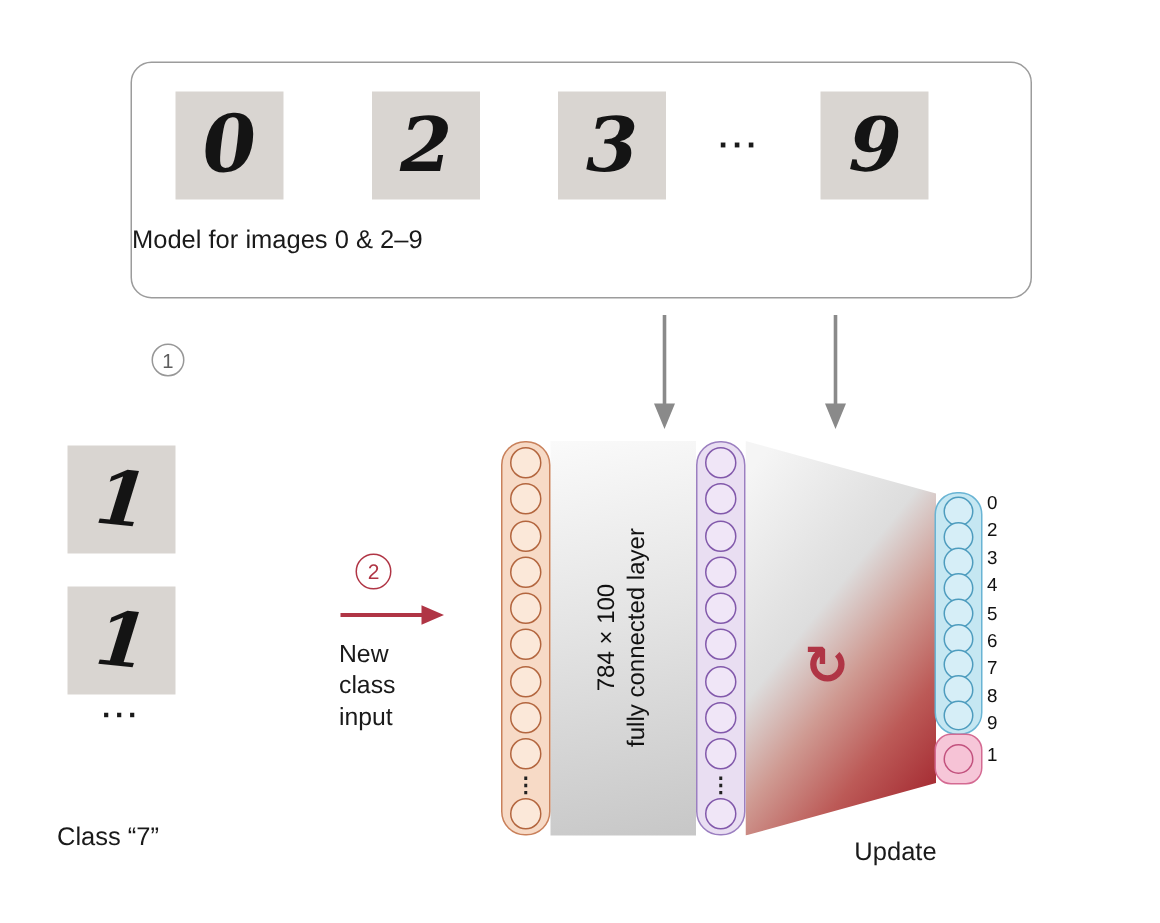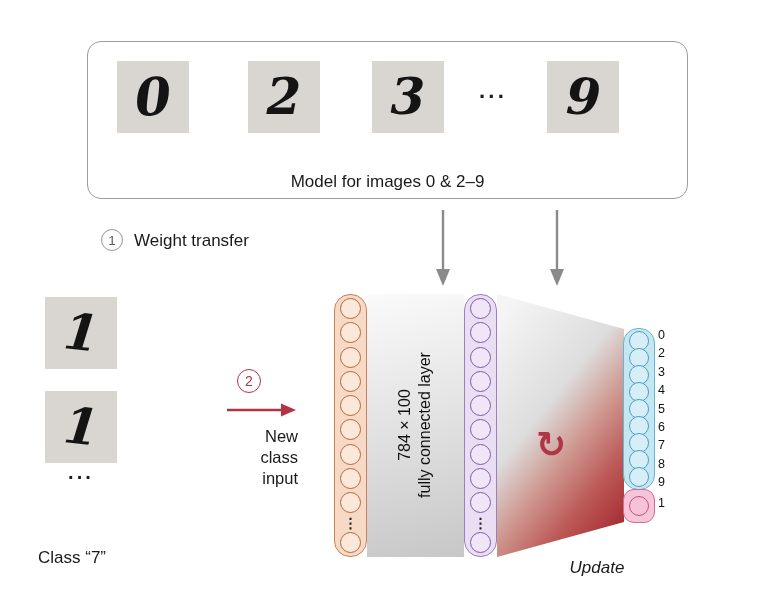--- a/index.html
+++ b/index.html
@@ -23,41 +23,41 @@
   }
   .g0{font-size:52px;transform:rotate(-4deg);}
   .g9{transform:rotate(2deg);}
   .g1{transform:rotate(6deg);}
   .t0{left:29px;top:19px}.t2{left:160px;top:19px}.t3{left:284px;top:19px}.t9{left:459px;top:19px}
   .hdots{
     position:absolute;font-weight:bold;color:#1a1a1a;text-align:center;
     letter-spacing:2px;line-height:1;
   }
   .model-dots{left:383px;top:44px;width:44px;font-size:22px;}
-  .caption{position:absolute;left:0;top:130px;width:100%;text-align:center;font-size:17px;}
+  .caption{position:absolute;left:0;top:108px;width:100%;font-size:17px;}
 
   
   .down-arrow{position:absolute;top:209px;}
   .a1{left:435px;}  .a2{left:549px;}
   .down-arrow line{stroke:var(--arrow-gray,#8a8a8a);stroke-width:2.4;}
   .down-arrow polygon{fill:var(--arrow-gray,#8a8a8a);}
   .right-arrow{position:absolute;left:226px;top:401px;}
   .right-arrow line{stroke:var(--accent-red,#b03545);stroke-width:2.6;}
   .right-arrow polygon{fill:var(--accent-red,#b03545);}
 
   
   .numcircle{
     position:absolute;border-radius:50%;display:flex;align-items:center;justify-content:center;
     box-sizing:border-box;background:#fff;
   }
   .badge1{left:101px;top:229px;width:22px;height:22px;border:1.5px solid #979797;color:#5d5d5d;font-size:13.5px;}
   .badge2{left:237px;top:369px;width:24px;height:24px;border:1.6px solid var(--accent-red,#b03545);color:var(--accent-red,#b03545);font-size:14px;}
   .step1-label{position:absolute;left:134px;top:230px;font-size:17px;line-height:21px;}
   .newclass-label{
-    position:absolute;left:226px;top:426px;width:72px;text-align:right;
+    position:absolute;left:226px;top:426px;width:72px;text-align:left;
     font-size:16.5px;line-height:21px;white-space:pre-line;
   }
 
   
   .one-a{left:45px;top:297px;}
   .one-b{left:45px;top:391px;}
   .left-dots{left:53px;top:467px;width:56px;font-size:20px;}
   .class-label{position:absolute;left:38px;top:548px;font-size:17px;}
 
   
@@ -98,21 +98,21 @@
     top:489px;width:32px;height:34px;border-radius:11px;justify-content:center;
     background:var(--new-class-fill,#f6c6d8);border:1.5px solid var(--new-class-border,#d46a92);
   }
   .pinkbox .n{width:20px;height:20px;border-color:#c2527e;background:#f6c3d6;}
 
   .outlabels{
     position:absolute;left:658px;top:329px;height:160px;display:flex;flex-direction:column;
     justify-content:space-between;font-size:12.5px;line-height:13px;color:#111;
   }
   .newlabel{position:absolute;left:658px;top:496px;font-size:12.5px;color:#111;}
-  .update-label{position:absolute;left:552px;top:558px;width:90px;text-align:center;font-size:17px;font-style:italic;}
+  .update-label{position:absolute;left:552px;top:558px;width:90px;text-align:center;font-size:17px;}
 </style>
 </head>
 <body>
 
 <div class="canvas">
 
   <div class="model-box">
     <div class="mnist t0">
       <span class="glyph g0">0</span>
     </div>
@@ -134,21 +134,20 @@
     <polygon points="1,60 15,60 8,77"></polygon>
   </svg>
   <svg class="down-arrow a2" width="16" height="78">
     <line x1="8" y1="1" x2="8" y2="62"></line>
     <polygon points="1,60 15,60 8,77"></polygon>
   </svg>
 
   <div class="numcircle badge1">
     <span>1</span>
   </div>
-  <div class="step1-label">Weight transfer</div>
 
   <div class="mnist one-a">
     <span class="glyph g1">1</span>
   </div>
   <div class="mnist one-b">
     <span class="glyph g1">1</span>
   </div>
   <div class="hdots left-dots">···</div>
   <div class="class-label">Class “7”</div>
 

